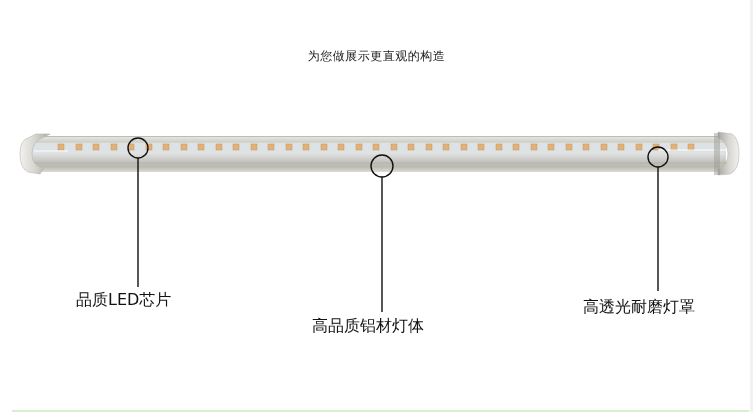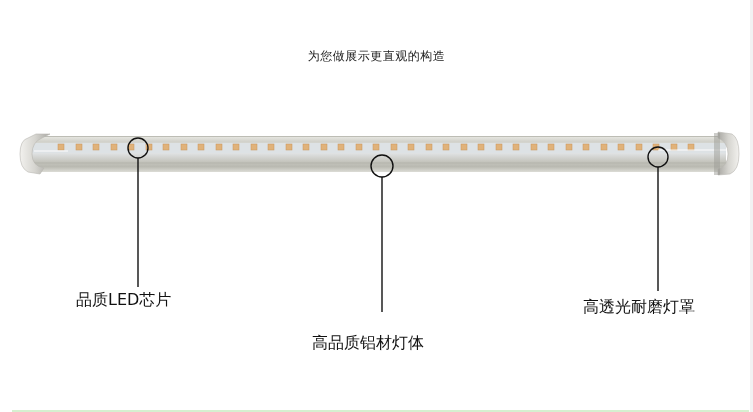--- a/index.html
+++ b/index.html
@@ -100,17 +100,17 @@
     <circle cx="138" cy="148" r="10"></circle>
     <line x1="138" y1="158" x2="138" y2="287"></line>
     <circle cx="382" cy="166" r="11"></circle>
     <line x1="382" y1="177" x2="382" y2="312"></line>
     <circle cx="658" cy="157" r="10"></circle>
     <line x1="658" y1="167" x2="658" y2="291"></line>
   </g>
 </svg>
 
 <div class="label" style="left:76px;top:290px;">品质LED芯片</div>
-<div class="label" style="left:312px;top:316px;margin-top:17px;">高品质铝材灯体</div>
+<div class="label" style="left:312px;top:316px;">高品质铝材灯体</div>
 <div class="label" style="left:583px;top:297px;">高透光耐磨灯罩</div>
 
 <div class="footer-line"></div>
 <div class="right-edge"></div>
 
 </body></html>

